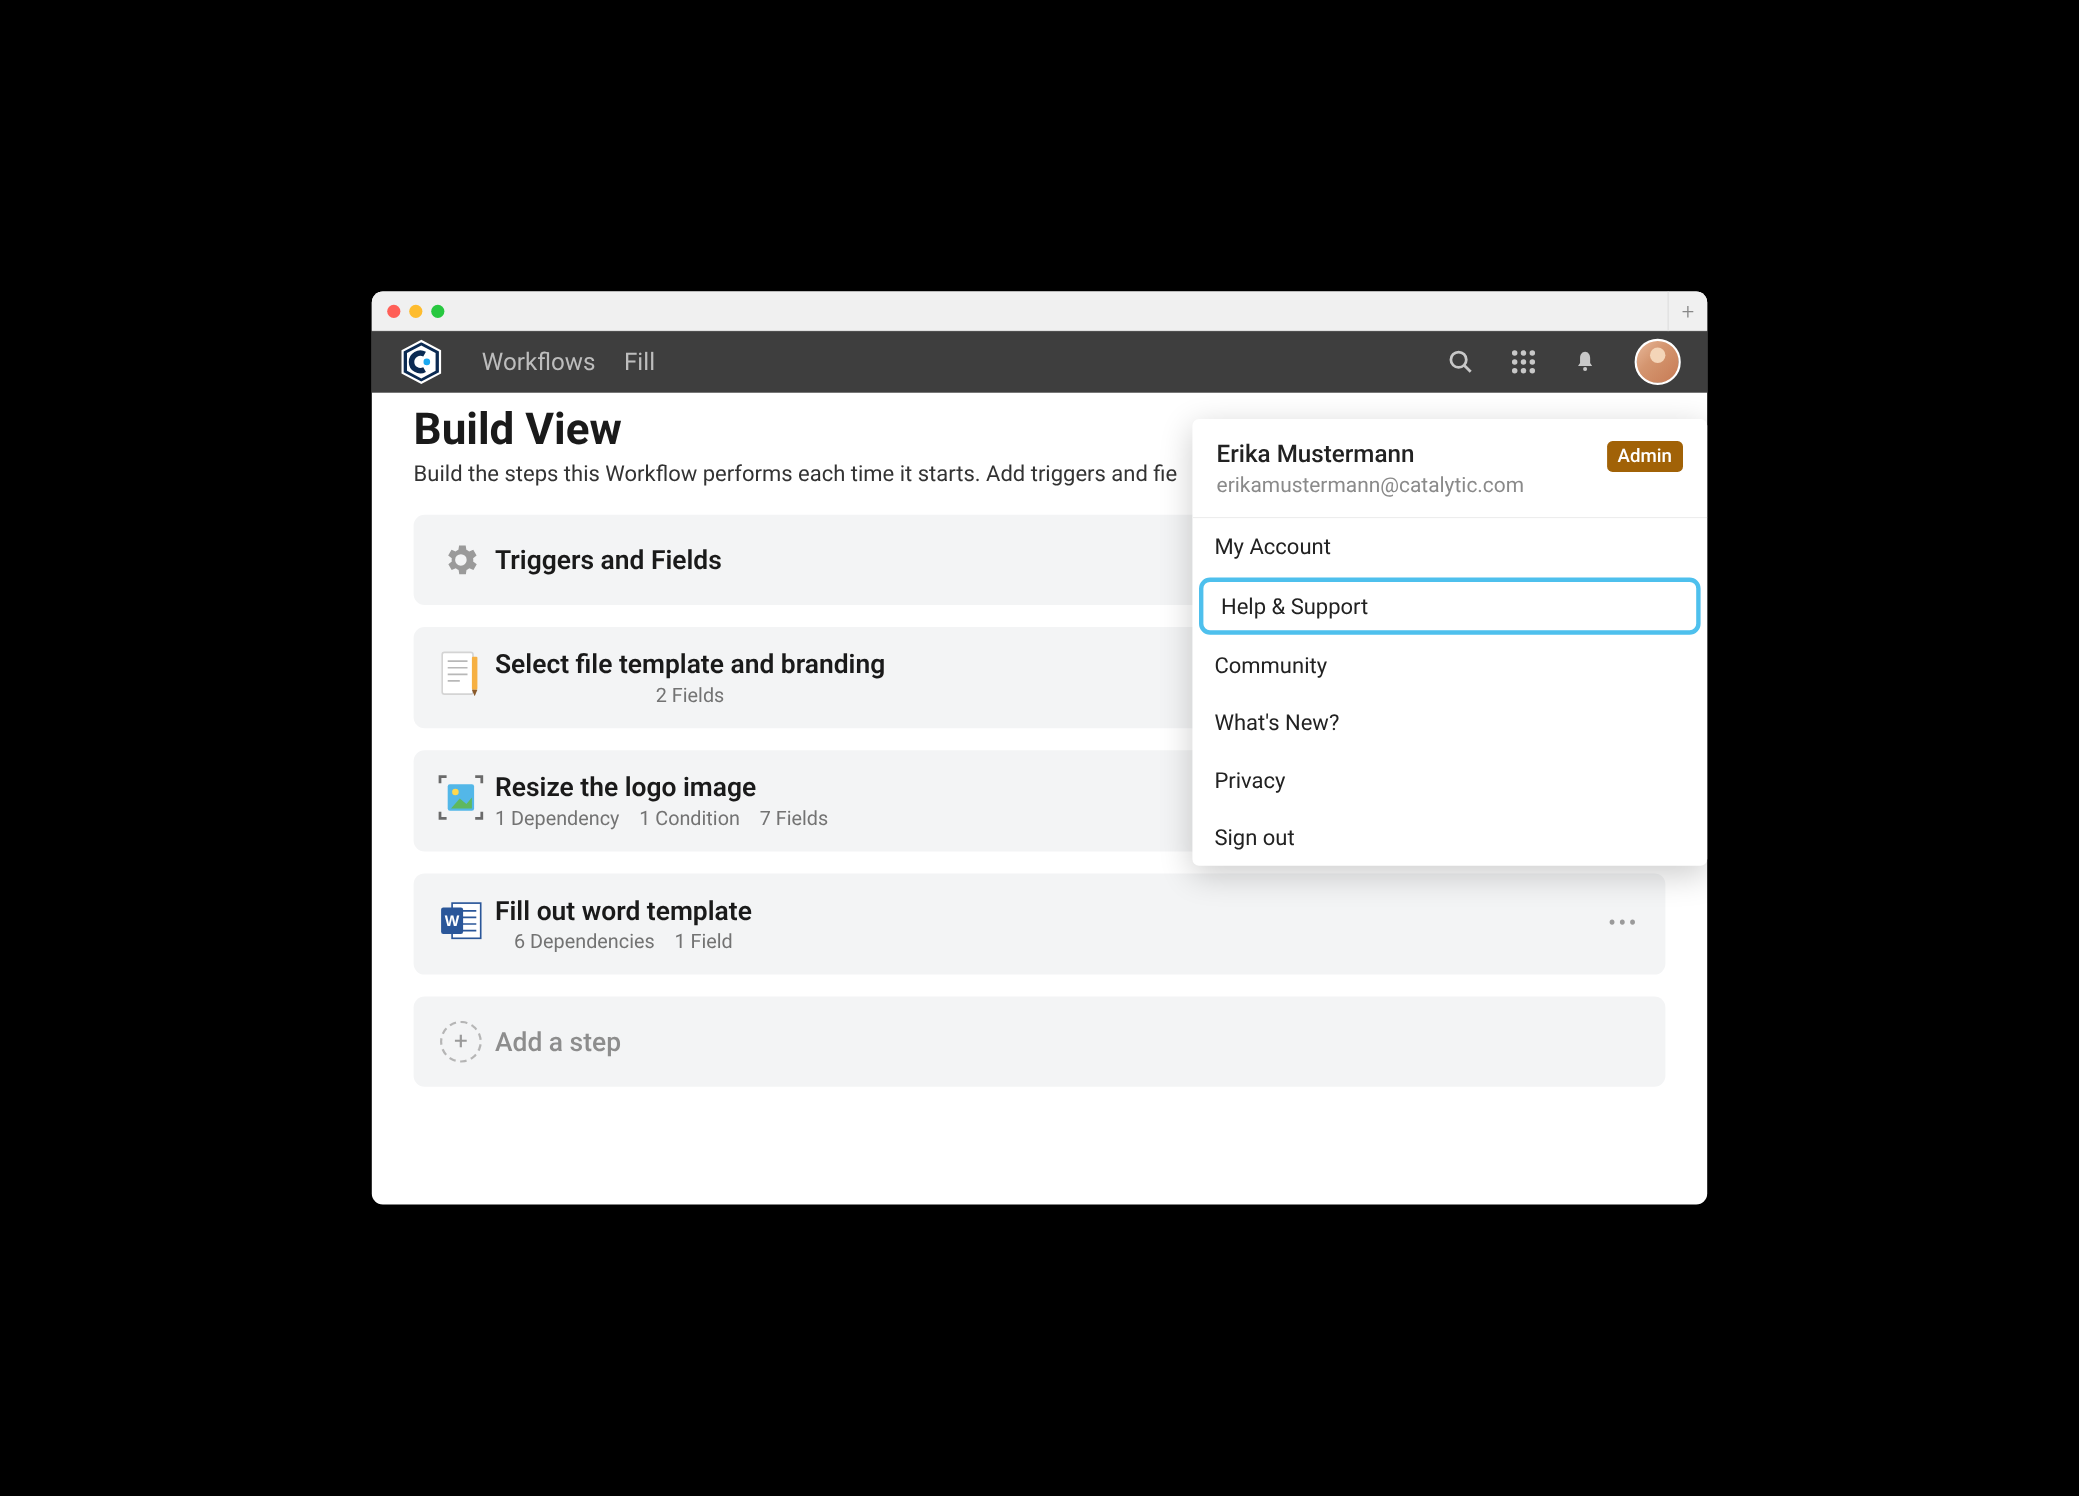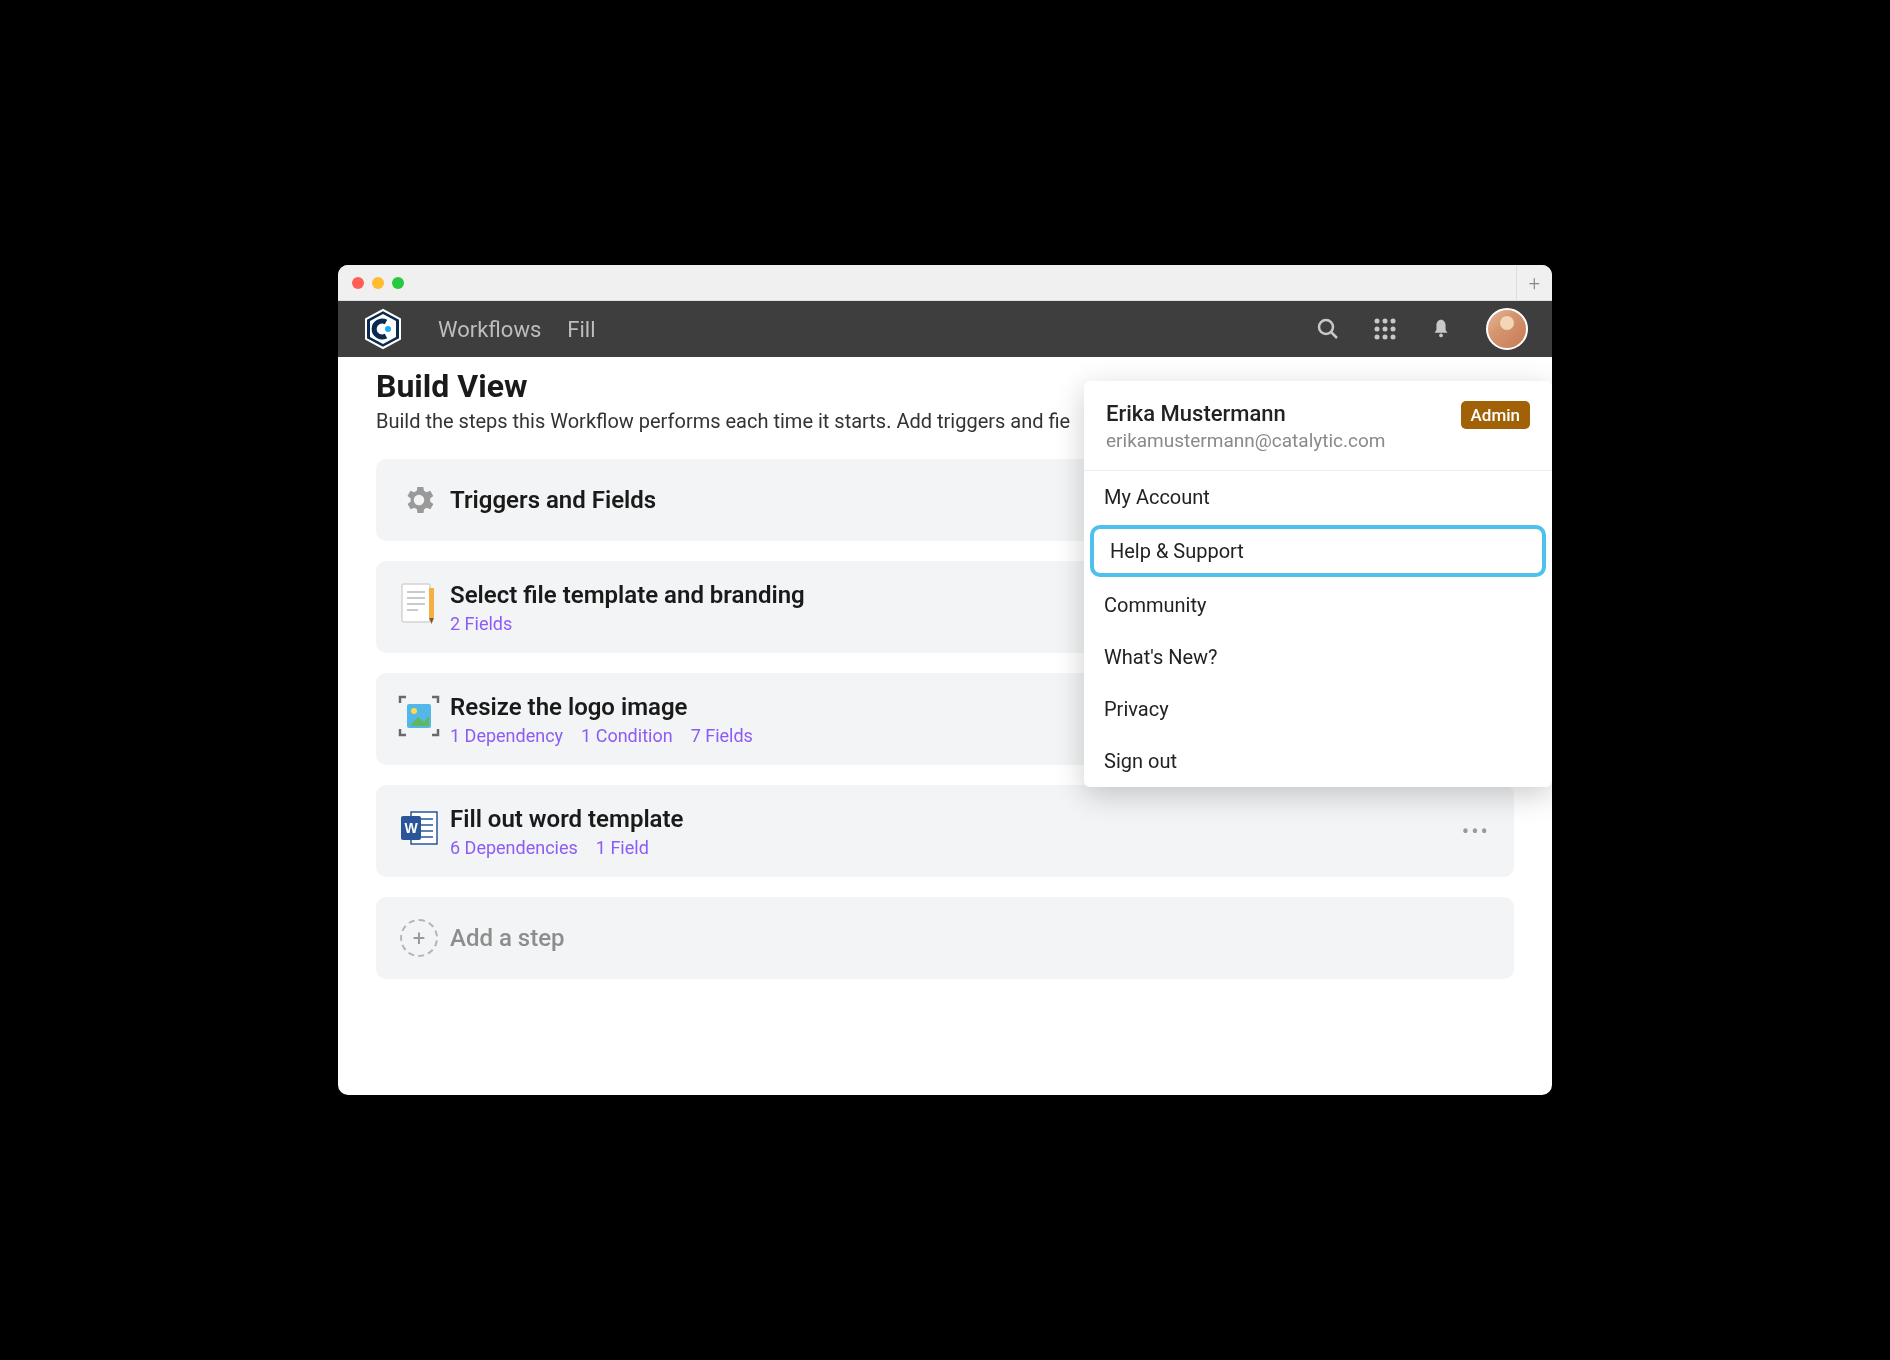--- a/index.html
+++ b/index.html
@@ -64,38 +64,38 @@
     .avatar::after {
       content:"";
       position:absolute;
       top:6px; left:50%;
       transform:translateX(-50%);
       width:14px; height:14px;
       background:#f4d5b8;
       border-radius:50%;
     }
     .content { padding: 10px 38px 0 38px; position:relative; }
-    .page-title { font-size:32px; font-weight:700; color:#1a1a1a; }
+    .page-title { font-size:40px; font-weight:700; color:#1a1a1a; }
     .page-sub { font-size:20px; color:#333; margin-top:4px; }
     .cards { margin-top:26px; display:flex; flex-direction:column; gap:20px; }
     .card {
       background:#f3f4f5;
       border-radius:10px;
       padding: 18px 18px 18px 16px;
       display:flex;
       align-items:center;
       gap:8px;
       min-height:72px;
       position:relative;
     }
     .card-tall { min-height:92px; align-items:flex-start; padding-top:20px;}
     .card-icon { width:46px; height:46px; display:flex; align-items:center; justify-content:center; flex-shrink:0; margin-left:4px;}
     .card-body { display:flex; flex-direction:column; gap:4px; }
     .card-title { font-size:24px; font-weight:600; color:#1a1a1a; }
-    .card-meta { font-size:18px; color:#8b5cf6; display:flex; gap:18px;}
+    .card-meta { font-size:18px; color:#737373; display:flex; gap:18px;justify-content:center;}
     .card-more { position:absolute; right:24px; top:50%; transform:translateY(-50%); color:#9a9a9a; font-size:22px; letter-spacing:2px; cursor:pointer;}
     .add-step-card .card-title { color:#8d8d8d; font-weight:500;}
     .add-circle {
       width:38px; height:38px; border-radius:50%;
       border: 2.5px dashed #b5b5b5;
       display:flex; align-items:center; justify-content:center;
       color:#9a9a9a; font-size:22px; font-weight:400;
     }
     .dropdown {
       position:absolute;

